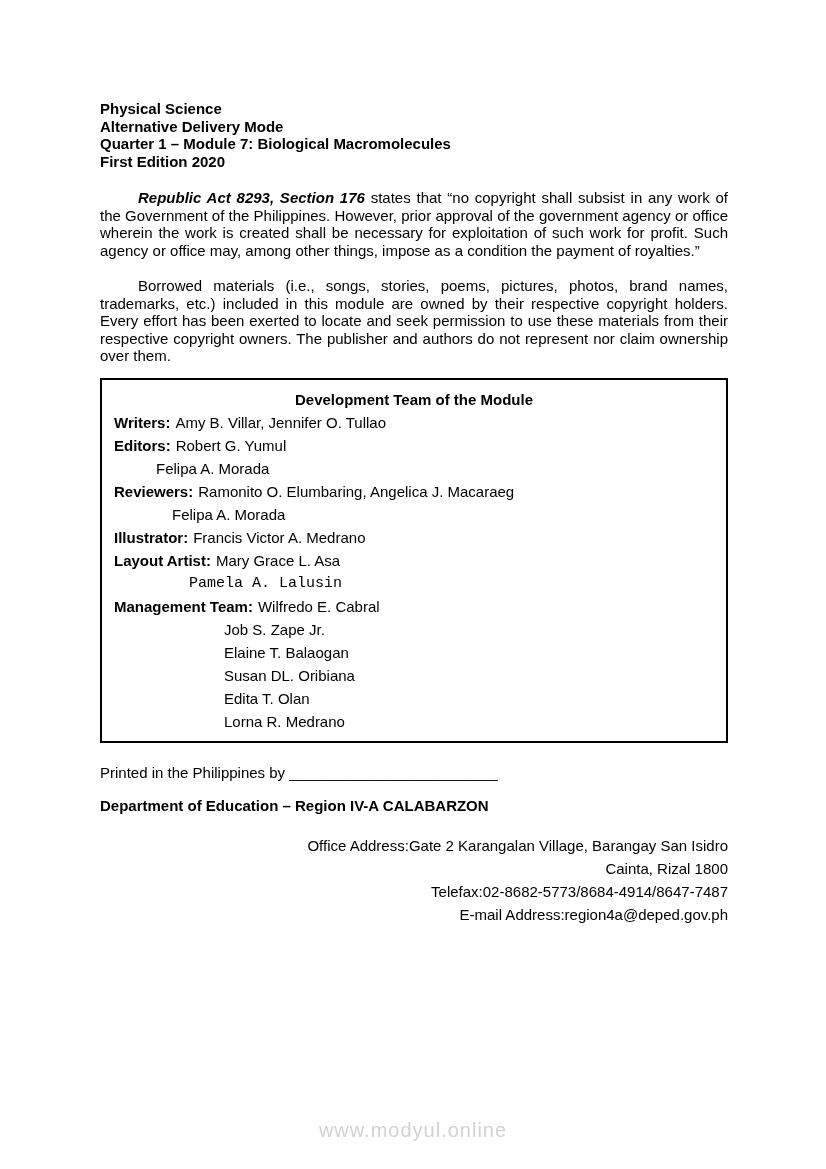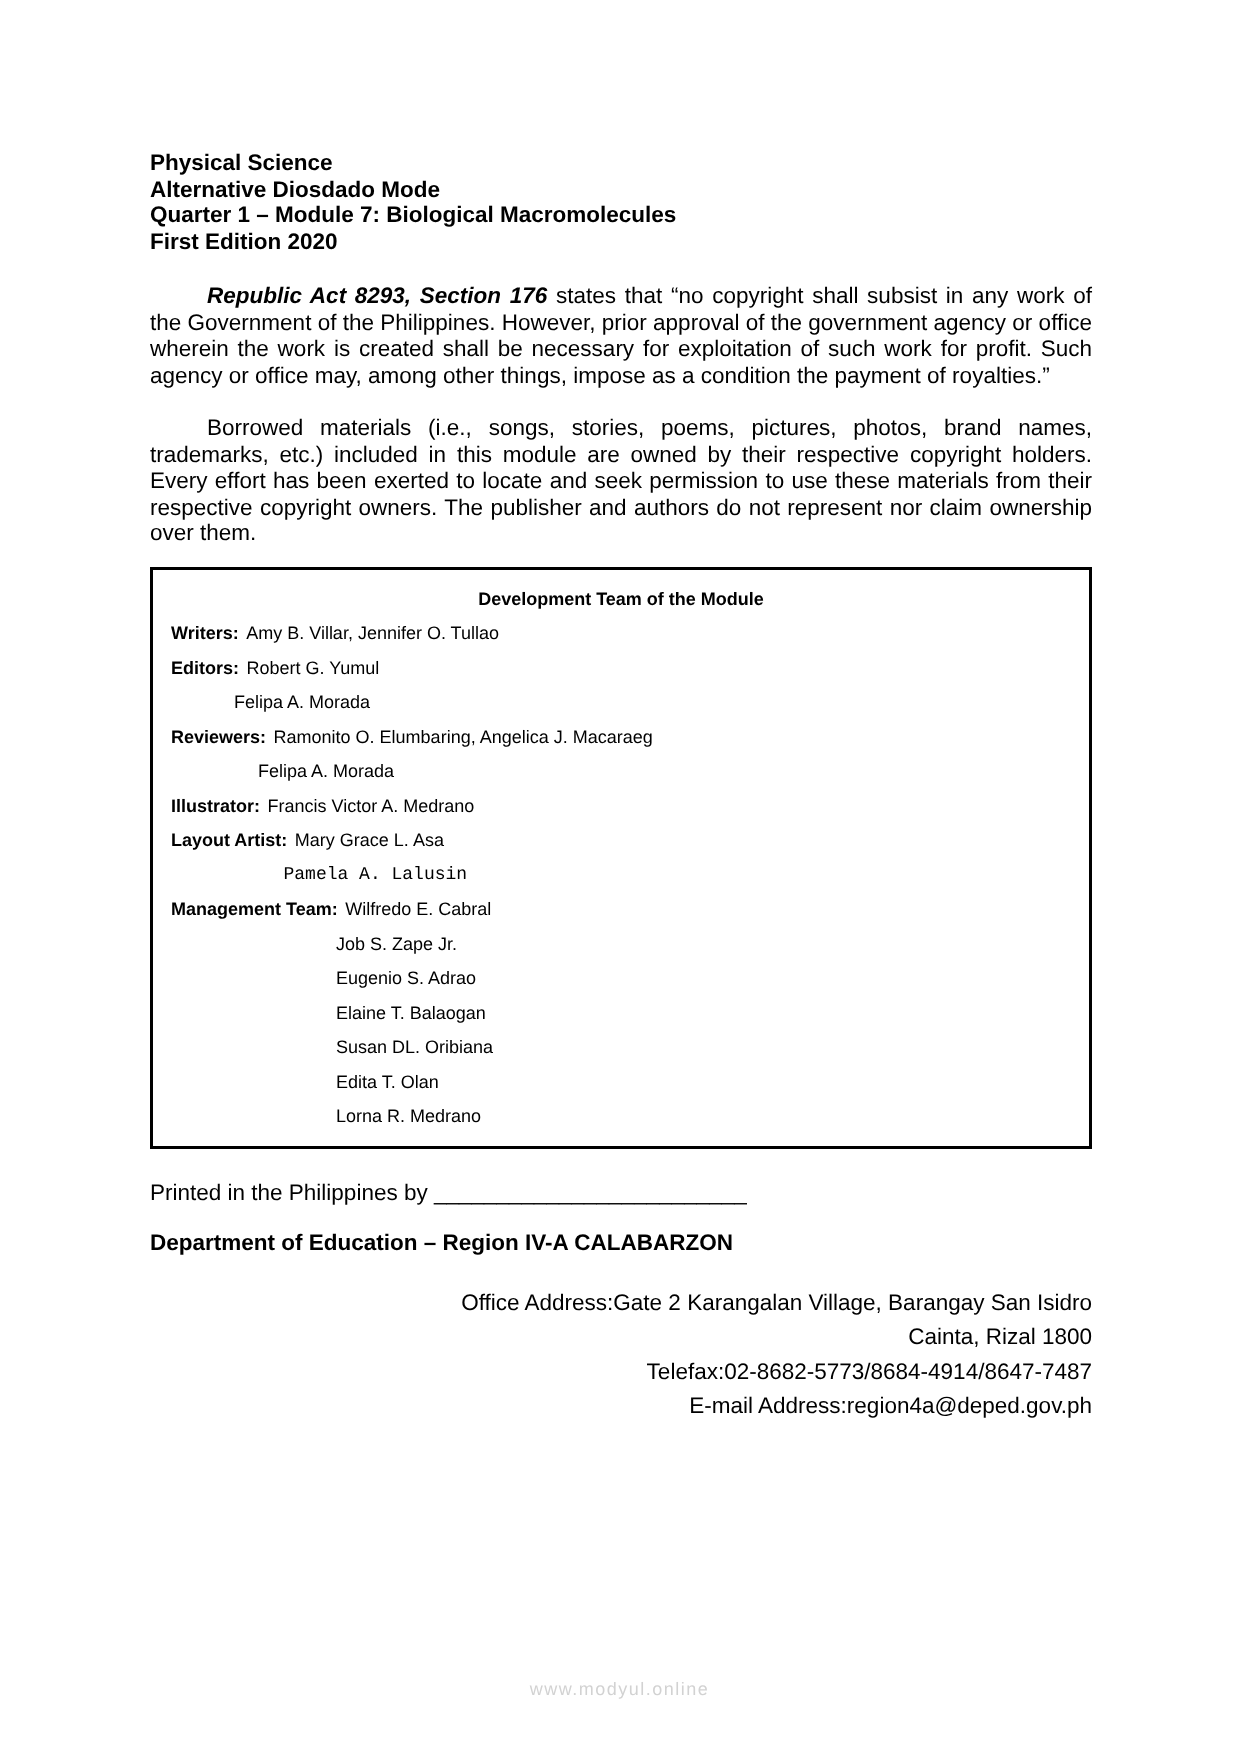--- a/index.html
+++ b/index.html
@@ -33,21 +33,21 @@
   .serif-name {
     font-family: "Liberation Serif", serif;
     margin-left: 6px;
   }
   .dev-box {
     margin-top: 13px;
     border: 2px solid #000000;
     box-sizing: border-box;
     width: 100%;
     padding: 8px 12px 8px 12px;
-    font-size: 12px;
+    font-size: 15px;
   }
   .dev-title {
     text-align: center;
     font-weight: bold;
     line-height: 23px;
   }
   .team-row { line-height: 23px; white-space: nowrap; }
   .team-label { font-weight: bold; }
   .team-label:not(:empty) { margin-right: 5px; }
   .ind-editors   { padding-left: 42px; }
@@ -72,32 +72,32 @@
     display: inline-block;
     width: 148px;
   }
   .footer-watermark {
     position: absolute;
     left: 0;
     right: 0;
     top: 1119px;
     text-align: center;
     color: #d2d2d2;
-    font-size: 12px;
+    font-size: 20px;
     letter-spacing: 1px;
   }
 </style>
 </head>
 <body>
 
 <div class="page">
 
   <div>
     <div class="hdr-line">Physical Science</div>
-    <div class="hdr-line">Alternative Diosdado Mode</div>
+    <div class="hdr-line">Alternative Delivery Mode</div>
     <div class="hdr-line">Quarter 1 – Module 7: Biological Macromolecules</div>
     <div class="hdr-line">First Edition 2020</div>
   </div>
 
   <p class="para para1"><span class="bold">Republic Act 8293, Section 176</span><span> states that “no copyright shall subsist in any work of the Government of the Philippines. However, prior approval of the government agency or office wherein the work is created shall be necessary for exploitation of such work for profit. Such agency or office may, among other things, impose as a condition the payment of royalties.”</span></p>
 
   <p class="para para2">Borrowed materials (i.e., songs, stories, poems, pictures, photos, brand names, trademarks, etc.) included in this module are owned by their respective copyright holders. Every effort has been exerted to locate and seek permission to use these materials from their respective copyright owners. The publisher and authors do not represent nor claim ownership over them.</p>
 
 
   <div class="dev-box">
@@ -106,21 +106,20 @@
     <div class="team-row"><span class="team-label">Writers:</span><span>Amy B. Villar, Jennifer O. Tullao</span></div>
     <div class="team-row"><span class="team-label">Editors:</span><span>Robert G. Yumul</span></div>
     <div class="team-row ind-editors"><span class="team-label"></span><span>Felipa A. Morada</span></div>
     <div class="team-row"><span class="team-label">Reviewers:</span><span>Ramonito O. Elumbaring, Angelica J. Macaraeg</span></div>
     <div class="team-row ind-reviewers"><span class="team-label"></span><span>Felipa A. Morada</span></div>
     <div class="team-row"><span class="team-label">Illustrator:</span><span>Francis Victor A. Medrano</span></div>
     <div class="team-row"><span class="team-label">Layout Artist:</span><span>Mary Grace L. Asa</span></div>
     <div class="team-row ind-layout"><span class="team-label"></span><span>Pamela A. Lalusin</span></div>
     <div class="team-row"><span class="team-label">Management Team:</span><span>Wilfredo E. Cabral</span></div>
     <div class="team-row ind-mgmt"><span class="team-label"></span><span>Job S. Zape Jr.</span></div>
-    <div class="team-row ind-mgmt"><span class="team-label"></span><span>Eugenio S. Adrao</span></div>
     <div class="team-row ind-mgmt"><span class="team-label"></span><span>Elaine T. Balaogan</span></div>
     <div class="team-row ind-mgmt"><span class="team-label"></span><span>Susan DL. Oribiana</span></div>
     <div class="team-row ind-mgmt"><span class="team-label"></span><span>Edita T. Olan</span></div>
     <div class="team-row ind-mgmt"><span class="team-label"></span><span>Lorna R. Medrano</span></div>
   </div>
 
   <div class="printed-line"><span>Printed in the Philippines by </span><span>_________________________</span></div>
 
   <div class="region-line">Department of Education – Region IV-A CALABARZON</div>
 

